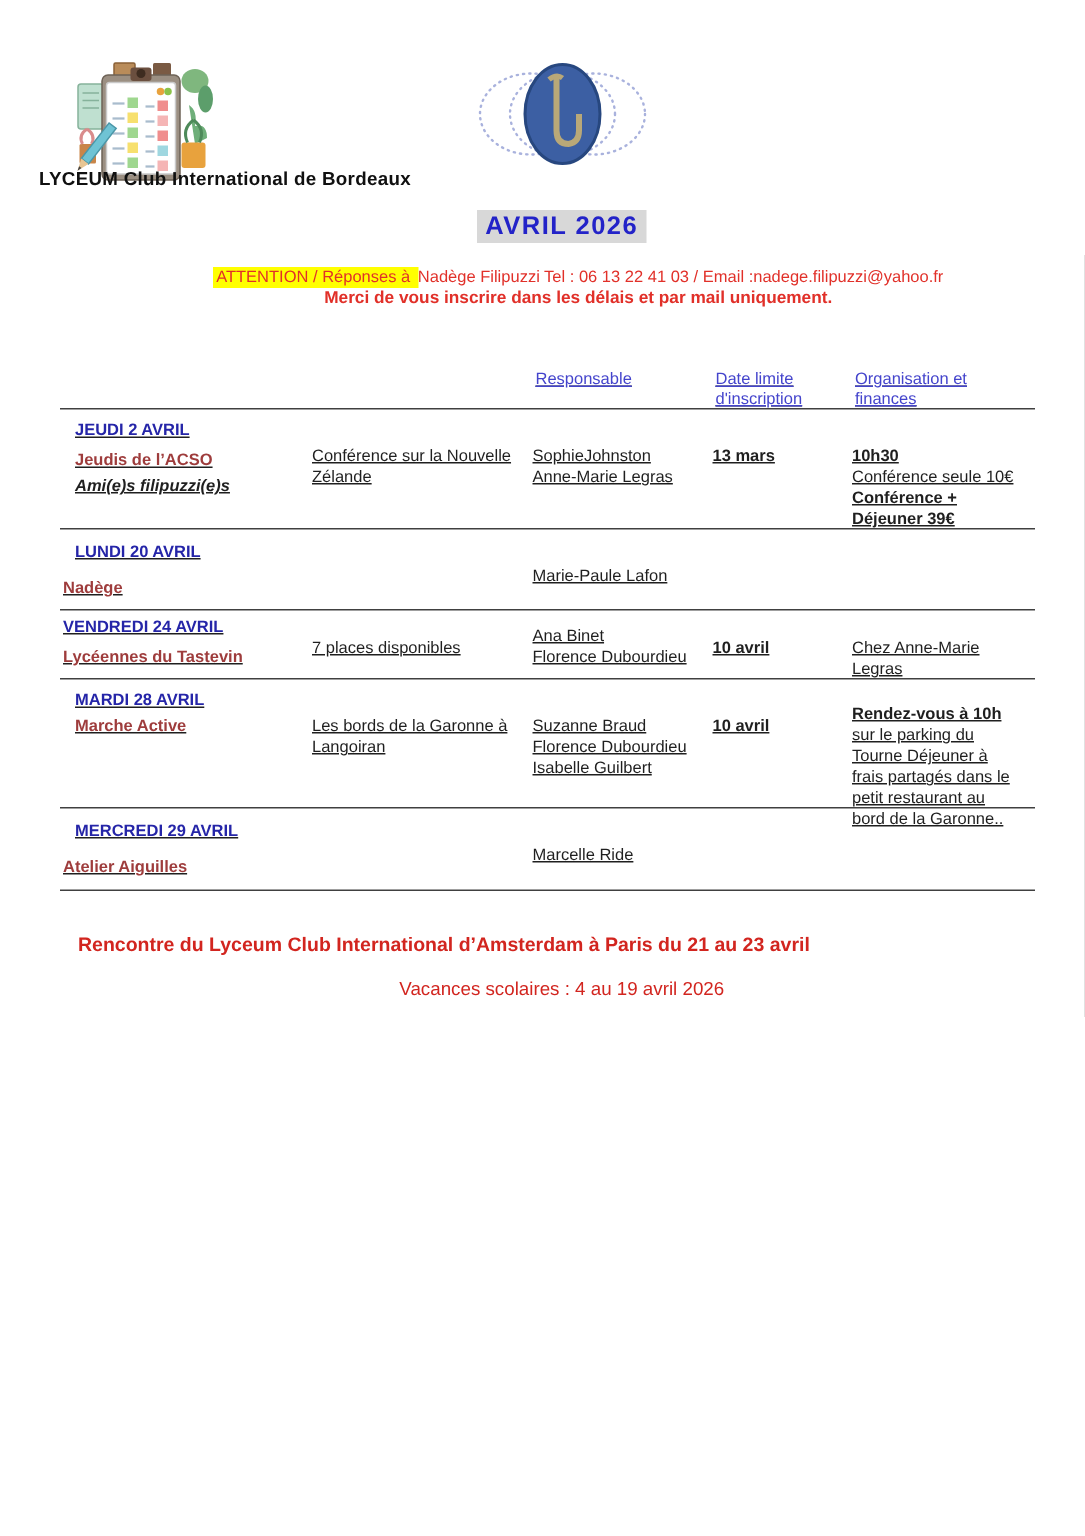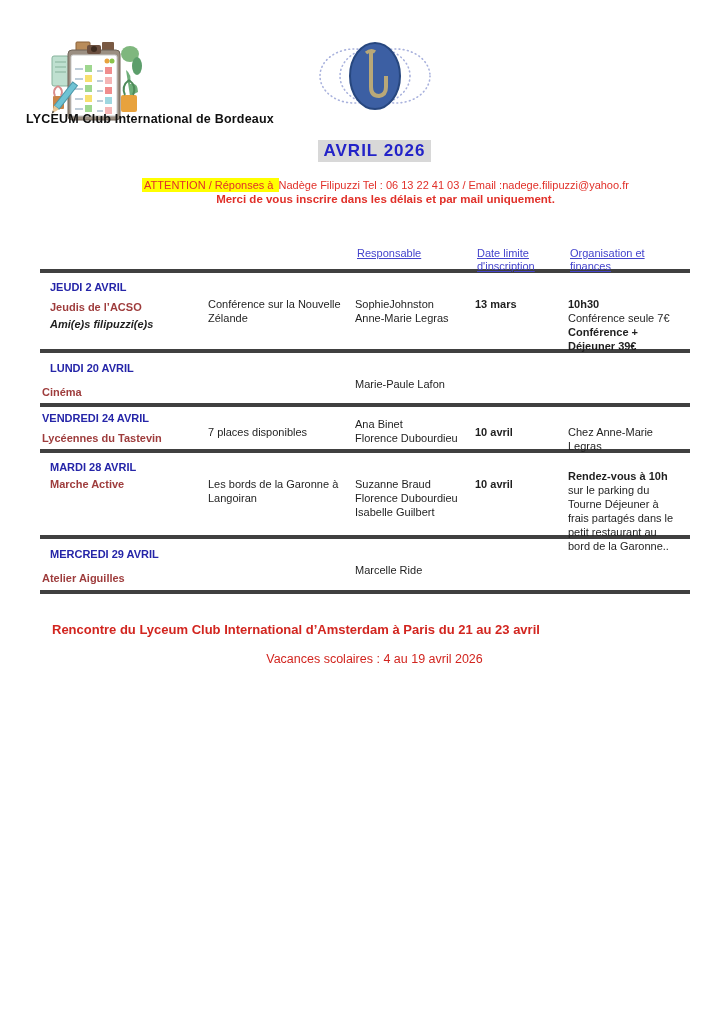--- a/index.html
+++ b/index.html
@@ -31,21 +31,22 @@
     font-size:11.5px; font-weight:bold; color:#e13029;
   }
   .cancel {
     position:absolute; left:50px; top:209px; width:646px;
     font-size:10.5px; color:#e13029; line-height:1.2;
   }
   
   .tbl { position:absolute; left:40px; top:246px; width:650px; }
   .trow {
     display:grid; grid-template-columns:165px 147px 120px 93px 125px;
-    border-bottom:4px solid #404040;
+    border-bottom:1px solid #404040;
+    text-decoration:underline;
   }
   .thead { height:27px; }
   .th {
     color:#4444cc; text-decoration:underline; font-size:11px; line-height:1.22;
     padding-left:5px; padding-top:1px;
   }
   .th.w70 { max-width:75px; }
   .th.w92 { max-width:100px; }
   .cell { font-size:11px; line-height:1.28; padding-left:3px; padding-right:9px; }
   .c1 { padding-left:2px; }
@@ -164,29 +165,29 @@
         <div class="note ind mt3">Ami(e)s filipuzzi(e)s</div>
       </div>
       <div class="cell pt20">Conférence sur la Nouvelle Zélande</div>
       <div class="cell pt20">
         <div>SophieJohnston</div>
         <div>Anne-Marie Legras</div>
       </div>
       <div class="cell pt20 b">13 mars</div>
       <div class="cell pt20">
         <div class="b">10h30</div>
-        <div>Conférence seule 7€</div>
+        <div>Conférence seule 10€</div>
         <div class="b">Conférence + Déjeuner 39€</div>
       </div>
     </div>
 
     <div class="trow r2">
       <div class="cell c1 pt8">
         <div class="date ind">LUNDI 20 AVRIL</div>
-        <div class="activ mt10">Cinéma</div>
+        <div class="activ mt10">Nadège</div>
       </div>
       <div class="cell"></div>
       <div class="cell pt20">
         <div>Marie-Paule Lafon</div>
       </div>
       <div class="cell"></div>
       <div class="cell"></div>
     </div>
 
     <div class="trow r3">

